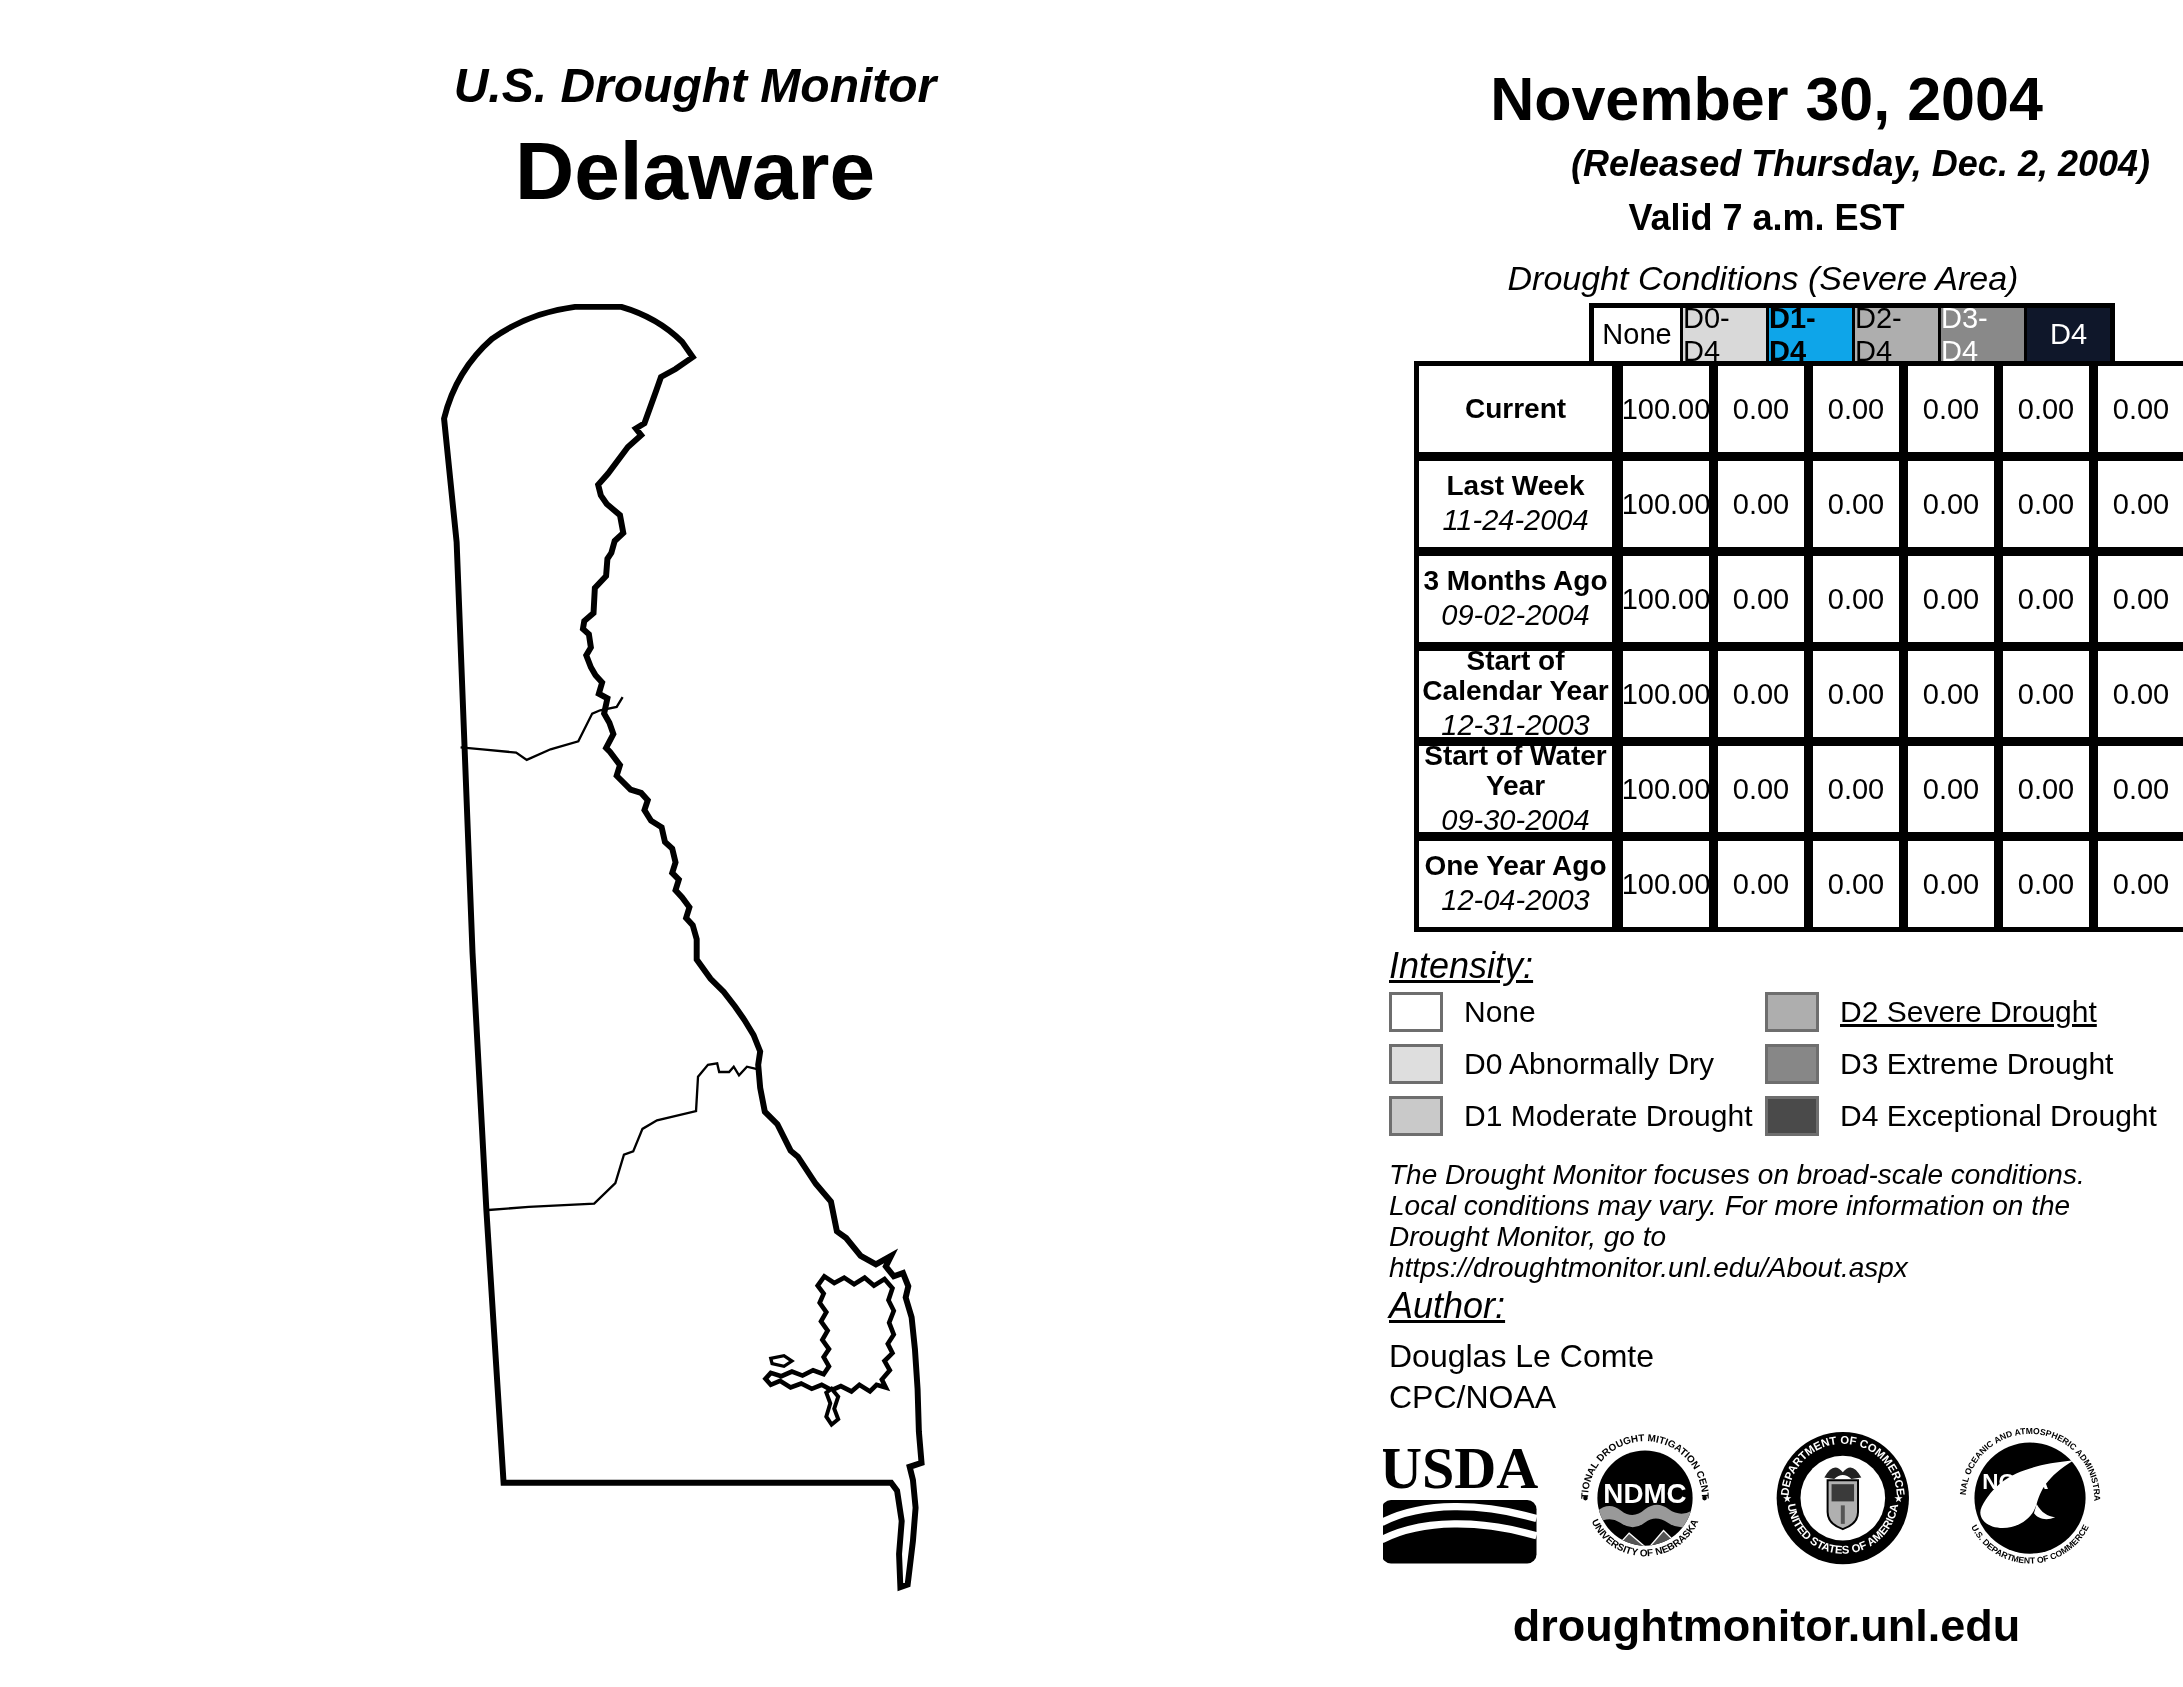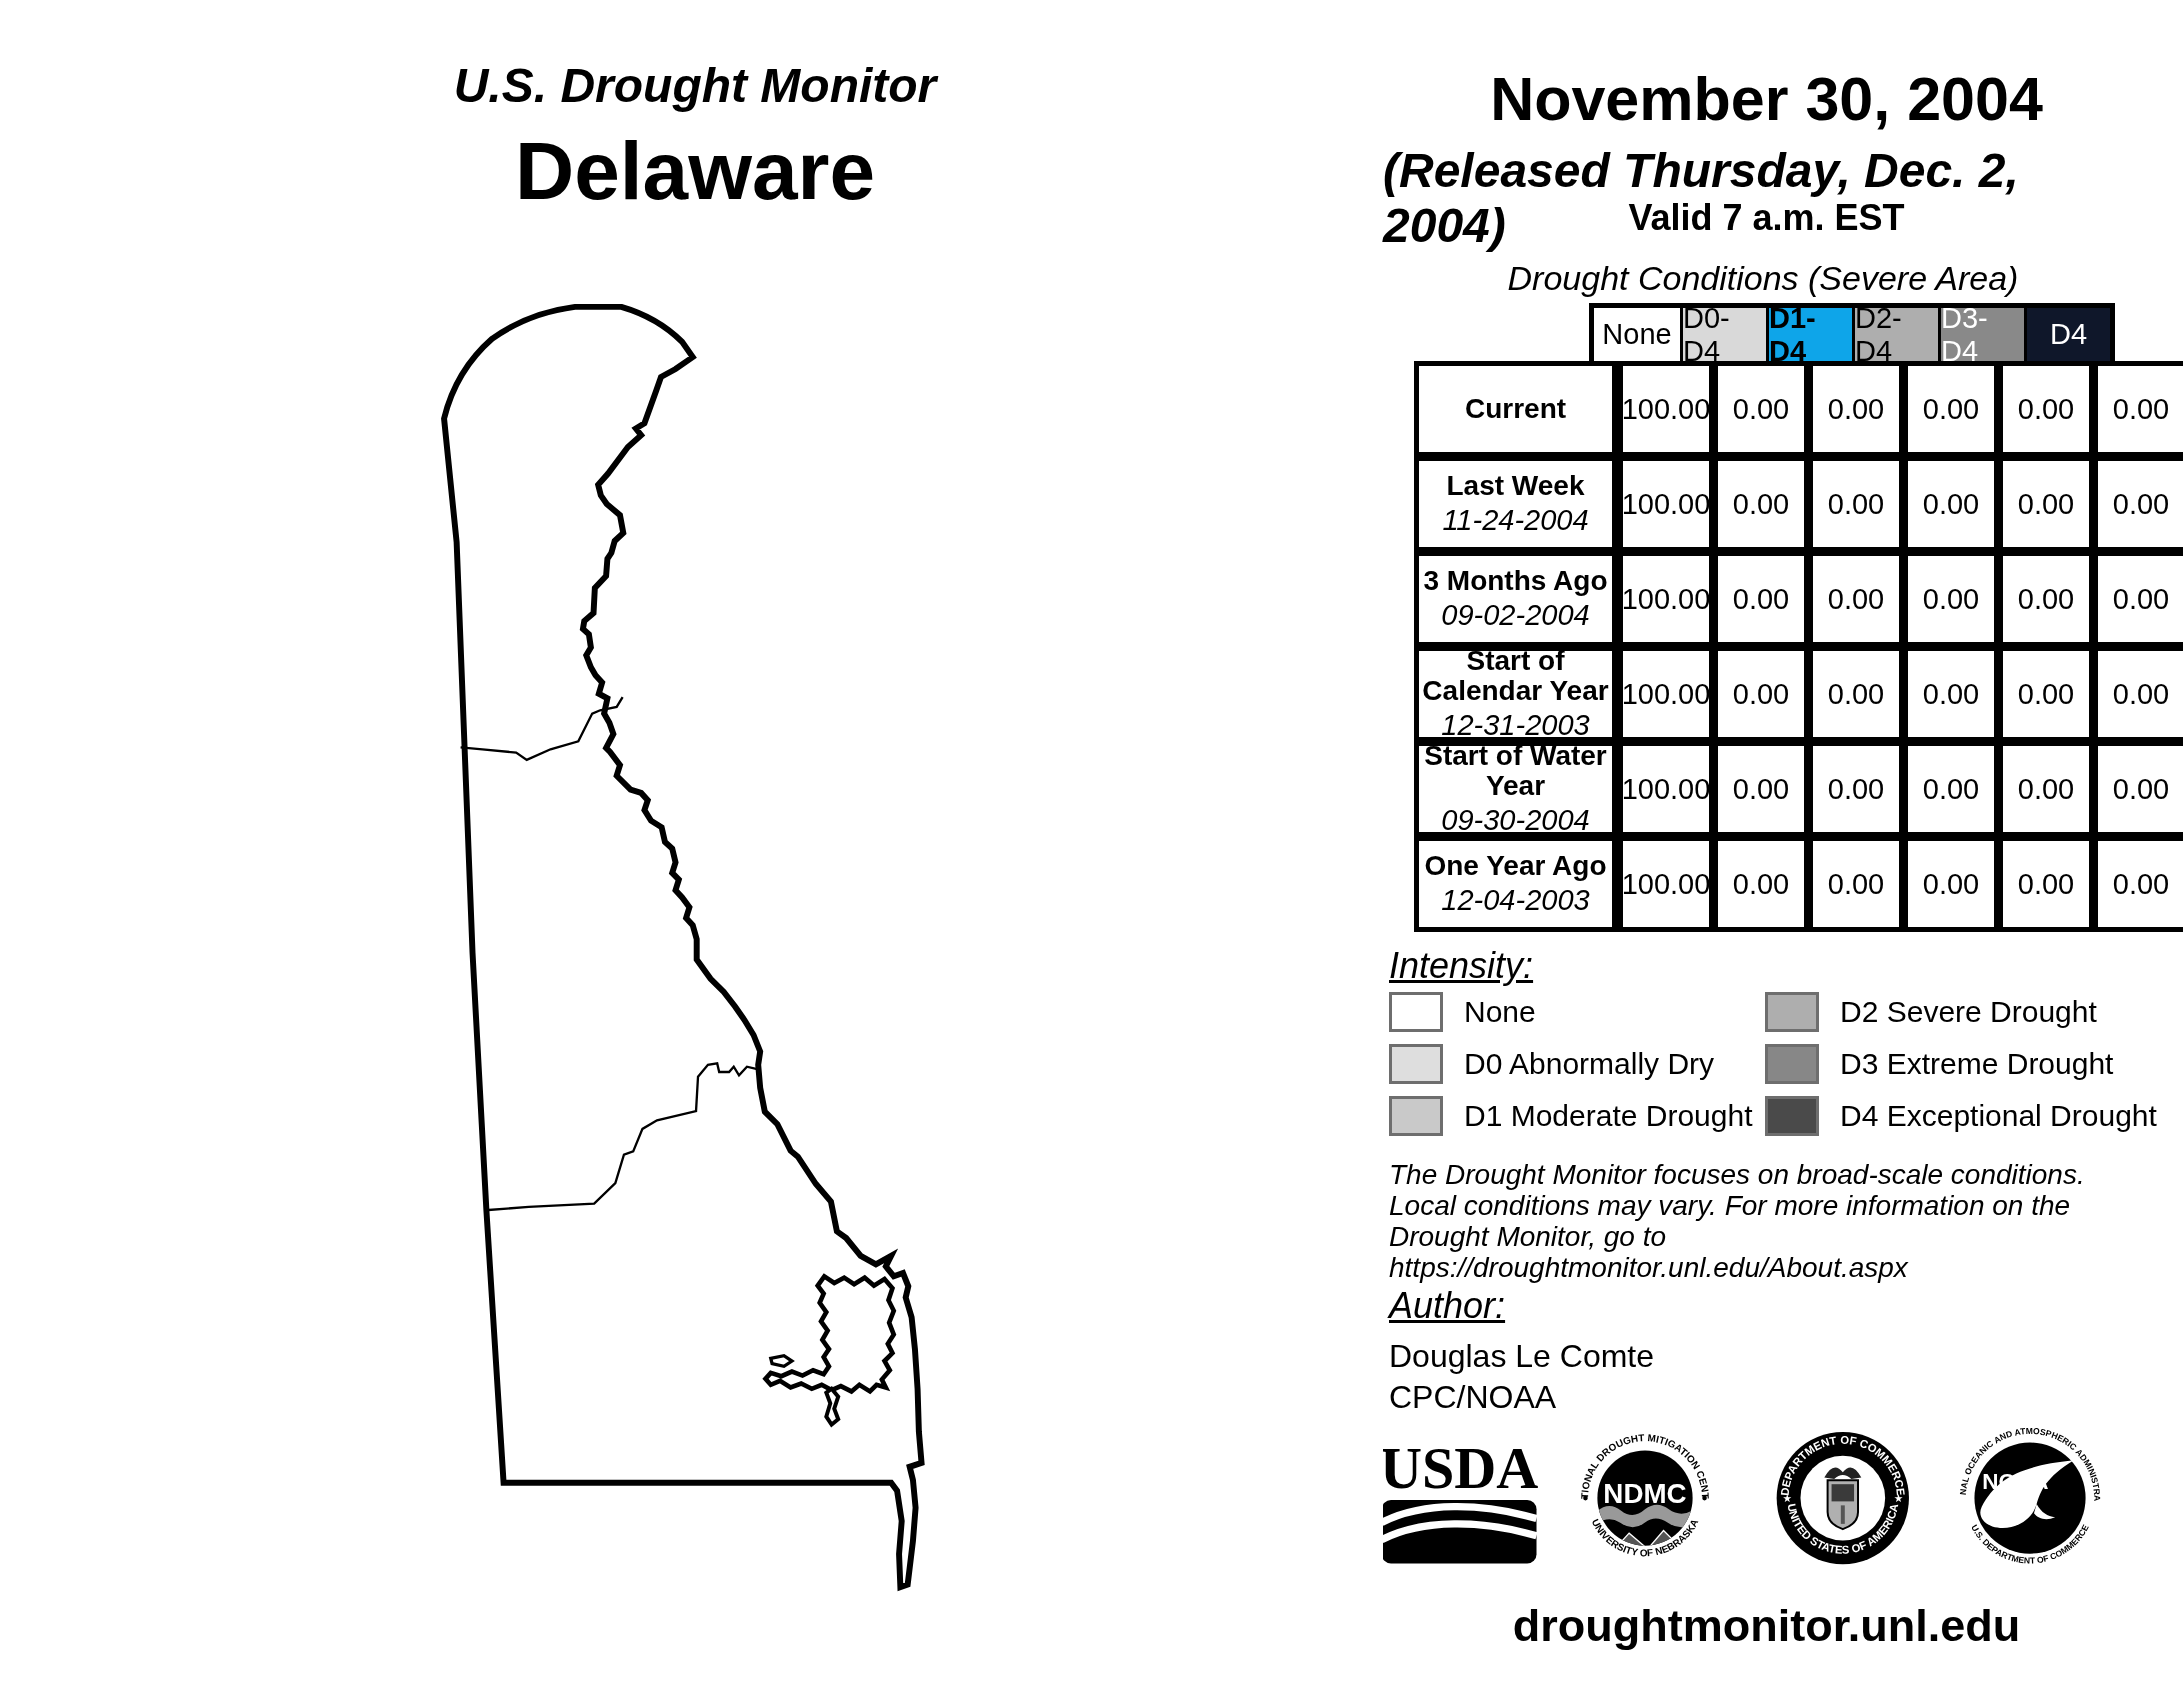--- a/index.html
+++ b/index.html
@@ -11,22 +11,22 @@
 
   
   .usdm-title{left:298px;top:58px;width:794px;text-align:center;
     font-size:48px;font-weight:bold;font-style:italic;}
   .state-name{left:298px;top:124px;width:794px;text-align:center;
     font-size:82px;font-weight:bold;}
 
   
   .rep-date{left:1383px;top:64px;width:767px;text-align:center;
     font-size:61px;font-weight:bold;}
-  .released{left:1383px;top:143px;width:767px;text-align:left;
-    font-size:48px;font-weight:bold;font-style:italic;}
+  .released{left:1383px;top:143px;width:767px;text-align:right;
+    font-size:36px;font-weight:bold;font-style:italic;}
   .valid{left:1383px;top:197px;width:767px;text-align:center;
     font-size:36px;font-weight:bold;}
 
   
   .tbl-title{left:1391px;top:259px;width:744px;text-align:center;
     font-size:34px;font-style:italic;}
   .dm-table{left:1391px;top:303px;width:748px;height:602px;}
   .dm-head{position:absolute;left:198px;top:0;display:flex;
     border:5.3px solid #000;border-bottom:none;box-sizing:border-box;height:58px;}
   .dm-head .hc{width:86px;display:flex;align-items:center;justify-content:center;
@@ -205,21 +205,21 @@
   <div class="lt">None</div>
 </div>
 <div class="abs li" style="left:1389px;top:1044px;">
   <div class="sw" style="background-color: rgb(222, 222, 222);"></div>
   <div class="lt">D0 Abnormally Dry</div>
 </div>
 <div class="abs li" style="left:1389px;top:1096px;">
   <div class="sw" style="background-color: rgb(201, 201, 201);"></div>
   <div class="lt">D1 Moderate Drought</div>
 </div>
-<div class="abs li" style="left:1765px;top:992px;">
+<div class="abs li" style="left:1765px;top:992px;text-decoration:underline;">
   <div class="sw" style="background-color: rgb(174, 174, 174);"></div>
   <div class="lt">D2 Severe Drought</div>
 </div>
 <div class="abs li" style="left:1765px;top:1044px;">
   <div class="sw" style="background-color: rgb(135, 135, 135);"></div>
   <div class="lt">D3 Extreme Drought</div>
 </div>
 <div class="abs li" style="left:1765px;top:1096px;">
   <div class="sw" style="background-color: rgb(74, 74, 74);"></div>
   <div class="lt">D4 Exceptional Drought</div>

